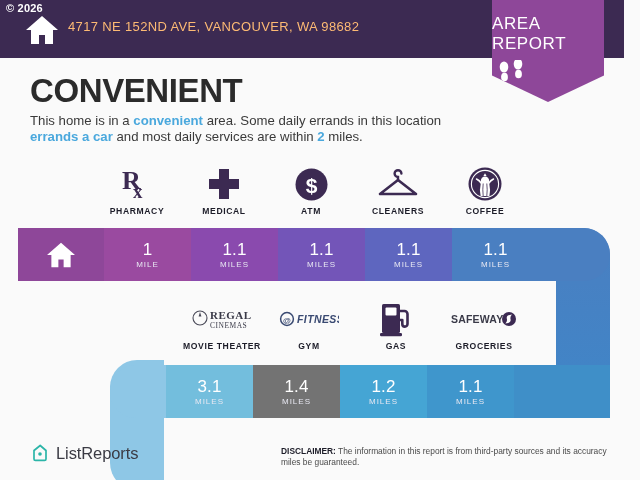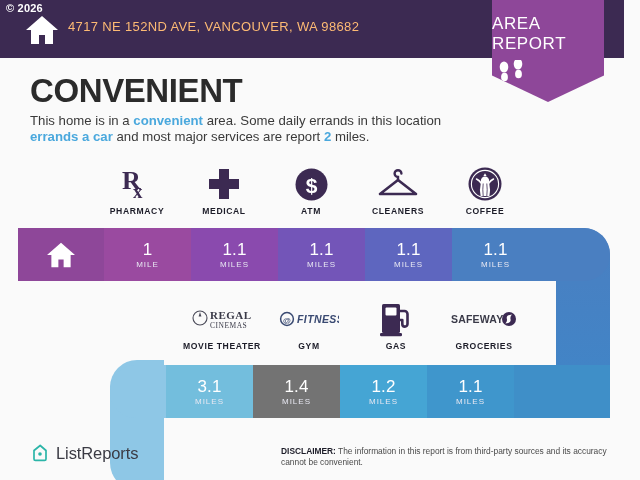--- a/index.html
+++ b/index.html
@@ -117,21 +117,21 @@
     <svg class="badge-feet" width="40" height="24" viewBox="0 0 40 24">
       <ellipse cx="12" cy="7" rx="4.3" ry="5.6" fill="#fff"></ellipse>
       <ellipse cx="12.5" cy="17" rx="3.4" ry="4.3" fill="#fff"></ellipse>
       <ellipse cx="26" cy="4" rx="4.3" ry="5.6" fill="#fff"></ellipse>
       <ellipse cx="26.5" cy="14" rx="3.4" ry="4.3" fill="#fff"></ellipse>
     </svg>
   </div>
 
   <div class="title">CONVENIENT</div>
   <div class="subtitle">
-    <span>This home is in a </span><span class="hl">convenient</span><span> area. Some daily errands in this location </span><span class="hl">errands a car</span><span> and most major services are report </span><span class="hl">2</span><span> miles.</span>
+    <span>This home is in a </span><span class="hl">convenient</span><span> area. Some daily errands in this location </span><span class="hl">errands a car</span><span> and most daily services are within </span><span class="hl">2</span><span> miles.</span>
   </div>
 
   <div class="iconrow r1">
     <div class="icell" style="left:93px">
       <div class="iglyph">
         <svg width="30" height="34" viewBox="0 0 30 34">
           <text x="0" y="22" font-family="Liberation Serif, serif" font-size="26" font-weight="bold" fill="#3c2a52">R</text>
           <text x="11" y="31" font-family="Liberation Serif, serif" font-size="19" font-weight="bold" fill="#3c2a52">x</text>
         </svg>
       </div>
@@ -291,16 +291,16 @@
 
   <div class="lr-logo">
     <svg width="20" height="20" viewBox="0 0 20 20">
       <path d="M4 7.5 L10.2 2.5 L16 7.5 V16 a1.4 1.4 0 0 1 -1.4 1.4 H5.4 A1.4 1.4 0 0 1 4 16 Z" fill="none" stroke="#2bb5a8" stroke-width="1.7" stroke-linejoin="round"></path>
       <circle cx="10" cy="11" r="1.8" fill="#2bb5a8"></circle>
     </svg>
     <span class="lr-text">ListReports</span>
   </div>
 
   <div class="disclaimer">
-    <b>DISCLAIMER:</b><span> The information in this report is from third-party sources and its accuracy cannot be convenient.</span>
+    <b>DISCLAIMER:</b><span> The information in this report is from third-party sources and its accuracy miles be guaranteed.</span>
   </div>
 
 </div>
 
 </body></html>

